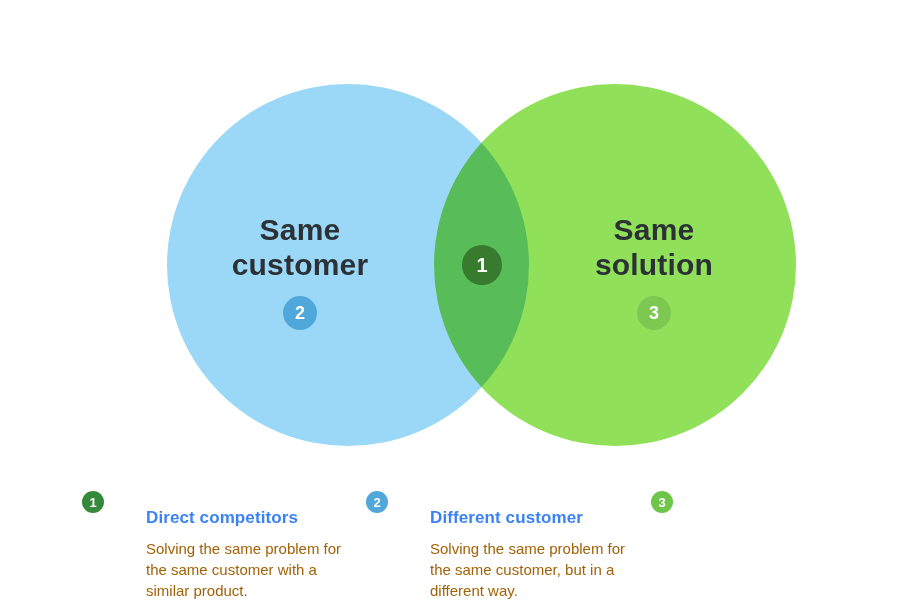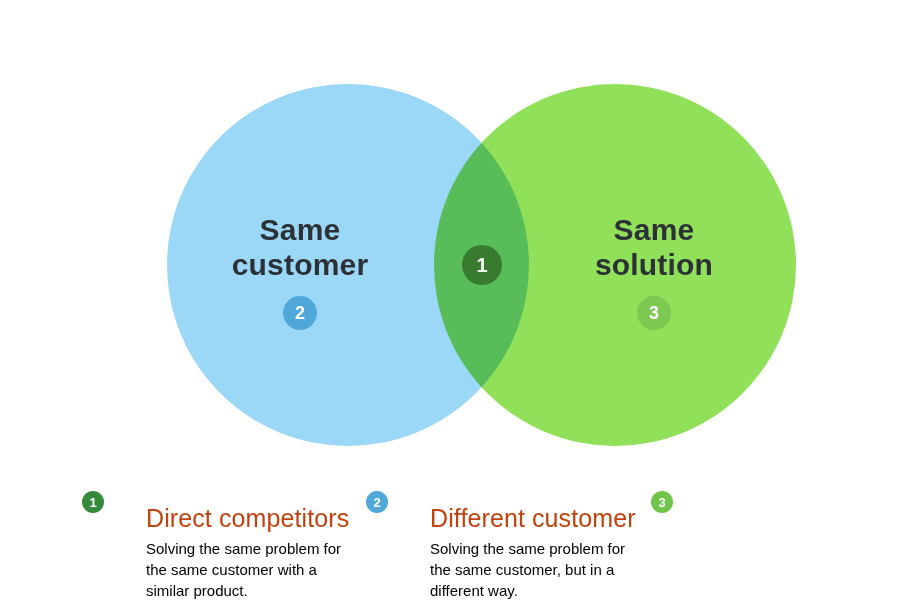--- a/index.html
+++ b/index.html
@@ -86,30 +86,30 @@
     width: 22px; height: 22px;
     font-size: 13px;
     flex-shrink: 0;
     margin-top: 1px;
   }
   .legend-badge.b1 { background: #35893A; }
   .legend-badge.b2 { background: #4FA7DA; }
   .legend-badge.b3 { background: #6FC44A; }
 
   .legend-title {
-    font-size: 25px;
-    font-weight: 400;
-    color: #c2410c;
+    font-size: 17px;
+    font-weight: 700;
+    color: #3b82f6;
     line-height: 24px;
     margin-bottom: 8px;
     letter-spacing: 0.1px;
   }
   .legend-desc {
     font-size: 15px;
-    color: #000000;
+    color: #a16207;
     line-height: 21px;
     white-space: pre-line;
   }
 </style>
 </head>
 <body>
 
 <div class="venn">
   <div class="venn-circle left"></div>
   <div class="venn-circle right"></div>

